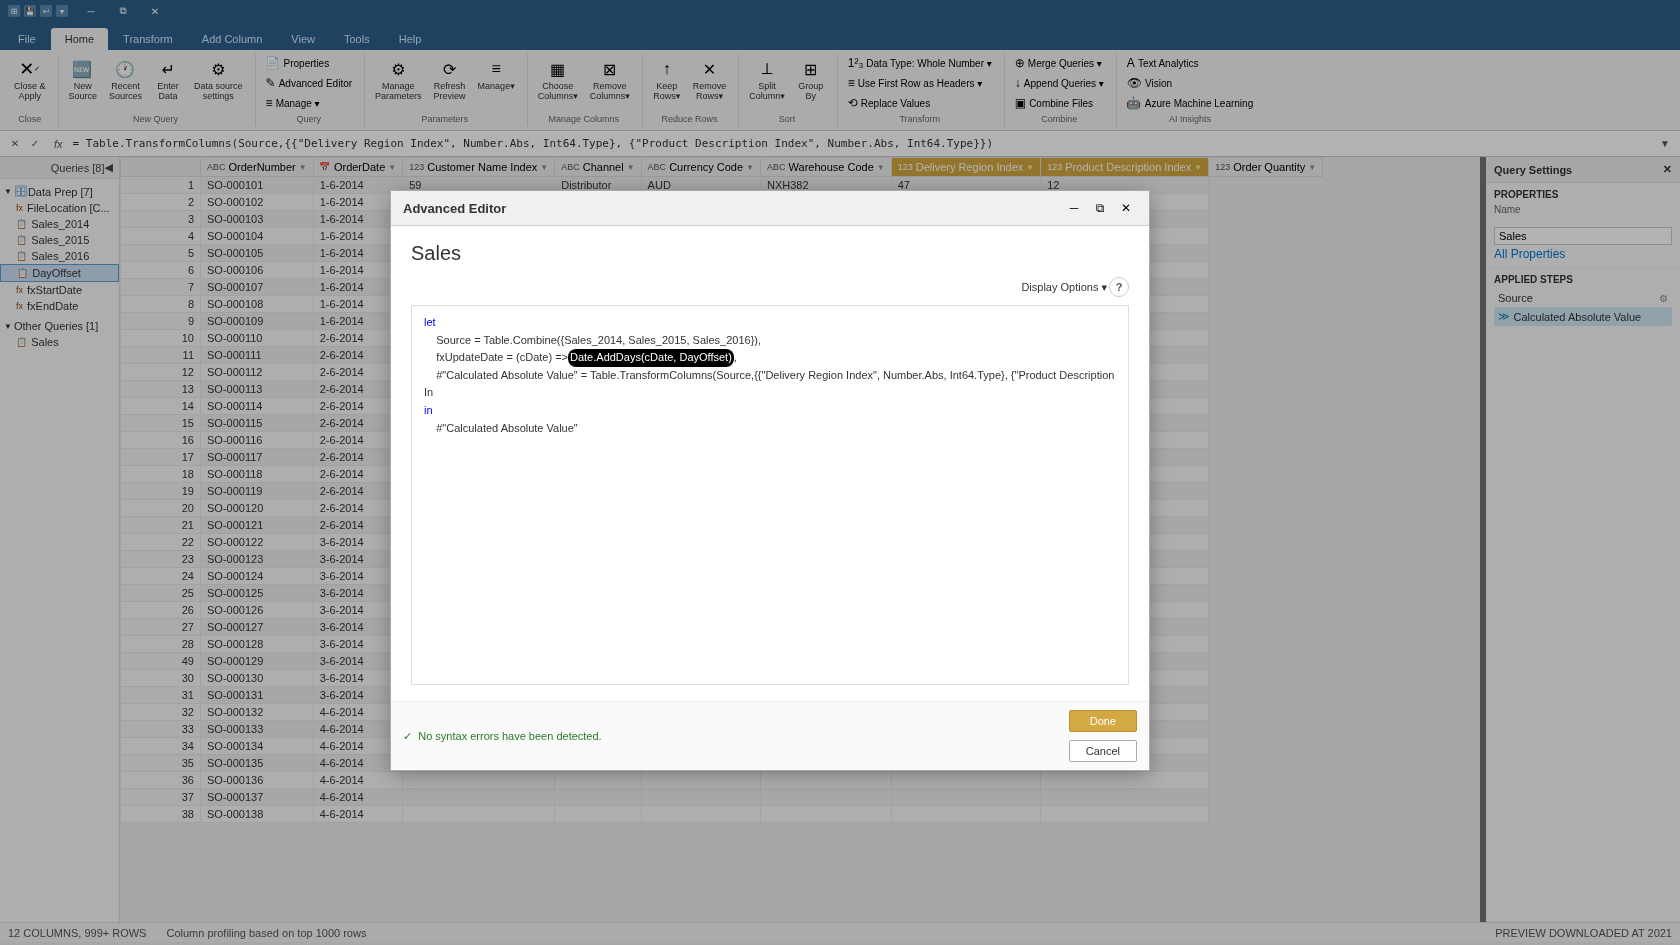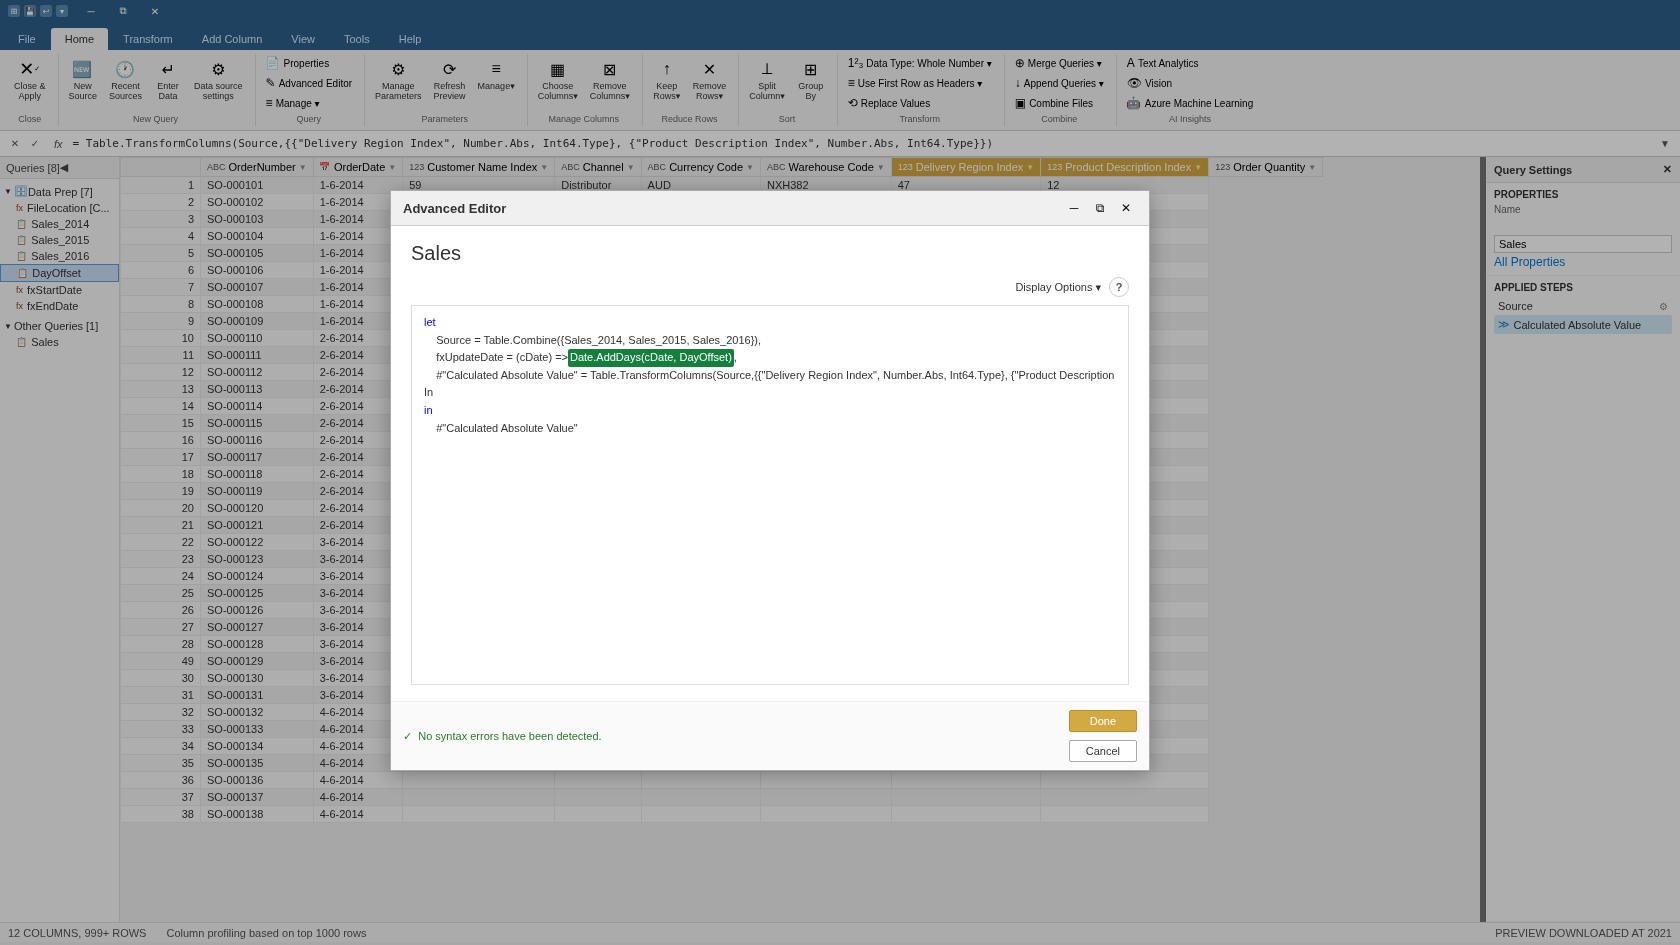--- a/index.html
+++ b/index.html
@@ -49,21 +49,21 @@
     .formula-bar-btns { display: flex; gap: 2px; }
     .formula-btn { width: 18px; height: 18px; display: flex; align-items: center; justify-content: center; cursor: pointer; border-radius: 2px; font-size: 10px; color: #555; }
     .fx-label { font-style: italic; color: #555; margin: 0 4px; }
     .formula-input { flex: 1; font-size: 11px; color: #333; font-family: Consolas, monospace; white-space: nowrap; overflow: hidden; }
 
     
     .main-layout { display: flex; height: calc(945px - 22px - 112px - 26px - 20px); }
 
     
     .queries-panel { width: 120px; background: #fafafa; border-right: 1px solid #ddd; display: flex; flex-direction: column; }
-    .queries-header { display: flex; align-items: center; justify-content: flex-start; padding: 4px 6px; background: #f0f0f0; border-bottom: 1px solid #ddd; font-size: 10px; color: #444; }
+    .queries-header { display: flex; align-items: center; justify-content: flex-end; padding: 4px 6px; background: #f0f0f0; border-bottom: 1px solid #ddd; font-size: 10px; color: #444; }
     .queries-list { flex: 1; overflow-y: auto; padding: 2px 0; }
     .query-group { padding: 2px 0; }
     .query-group-header { display: flex; align-items: center; padding: 2px 4px; cursor: pointer; font-size: 10px; color: #333; }
     .query-item { display: flex; align-items: center; padding: 2px 8px 2px 16px; cursor: pointer; font-size: 10px; color: #333; gap: 4px; }
     .query-item.active { background: #cce0f5; border: 1px solid #5a9fd4; }
     .triangle { font-size: 8px; margin-right: 2px; }
     .db-icon { color: #1e7fc0; font-size: 11px; }
 
     
     .grid-container { flex: 1; overflow: hidden; display: flex; flex-direction: column; }
@@ -101,26 +101,26 @@
 
     
     .modal-overlay { position: fixed; top: 0; left: 0; width: 100%; height: 100%; background: rgba(0,0,0,0.3); z-index: 100; display: flex; align-items: center; justify-content: center; }
     .modal { background: white; border: 1px solid #aaa; box-shadow: 0 4px 20px rgba(0,0,0,0.3); width: 760px; min-height: 570px; display: flex; flex-direction: column; position: absolute; top: 190px; left: 390px; }
     .modal-header { background: #f0f0f0; border-bottom: 1px solid #ccc; padding: 6px 12px; display: flex; align-items: center; justify-content: space-between; }
     .modal-title { font-size: 13px; font-weight: bold; color: #333; }
     .modal-header-btns { display: flex; gap: 4px; }
     .modal-header-btn { width: 22px; height: 22px; display: flex; align-items: center; justify-content: center; cursor: pointer; border-radius: 2px; font-size: 12px; }
     .modal-body { flex: 1; padding: 16px 20px; }
     .modal-query-title { font-size: 20px; color: #333; margin-bottom: 12px; }
-    .modal-toolbar { display: flex; align-items: center; justify-content: flex-end; margin-bottom: 8px; gap: 8px; }
+    .modal-toolbar { display: flex; align-items: center; justify-content: flex-end; margin-bottom: 8px; gap: 2px; }
     .modal-toolbar-btn { font-size: 11px; color: #333; cursor: pointer; display: flex; align-items: center; gap: 3px; }
     .modal-code-area { background: white; border: 1px solid #ddd; min-height: 380px; padding: 8px 12px; font-family: Consolas, monospace; font-size: 11px; line-height: 1.6; color: #333; overflow: auto; }
     .code-line { display: flex; align-items: flex-start; }
     .code-keyword { color: #0000ff; }
-    .code-highlight { background: #15803d; color: white; padding: 0 2px; border-radius: 2px; }
+    .code-highlight { background: #000000; color: white; padding: 0 2px; border-radius: 8px; }
     .modal-footer { padding: 8px 12px; border-top: 1px solid #eee; background: #fafafa; display: flex; align-items: center; justify-content: space-between; }
     .modal-footer-status { display: flex; align-items: center; gap: 6px; color: #2a7a2a; font-size: 11px; }
     .modal-footer-btns { display: flex; gap: 8px; flex-direction: column; }
     .btn-primary { background: #d4a843; color: white; border: 1px solid #b8902e; padding: 4px 16px; cursor: pointer; font-size: 11px; border-radius: 2px; }
     .btn-secondary { background: white; color: #333; border: 1px solid #aaa; padding: 4px 16px; cursor: pointer; font-size: 11px; border-radius: 2px; }
   </style>
 </head>
 <body>
 
 <div class="title-bar">
@@ -849,21 +849,21 @@
     </div>
   </div>
 
   <div class="settings-panel">
     <div class="settings-header">
       <span>Query Settings</span>
       <span>✕</span>
     </div>
     <div class="settings-section">
       <div class="settings-section-title">PROPERTIES</div>
-      <div style="font-size:10px;color:#666;margin-bottom:20px;">Name</div>
+      <div style="font-size:10px;color:#666;margin-bottom:12px;">Name</div>
       <input class="settings-name-field" type="text" value="Sales" style="">
       <div class="settings-link">All Properties</div>
     </div>
     <div class="settings-section" style="flex:1;">
       <div class="settings-section-title">APPLIED STEPS</div>
       <div class="applied-step">
         <span>Source</span>
         <span style="margin-left:auto;color:#888;font-size:10px;">⚙</span>
       </div>
       <div class="applied-step active">

